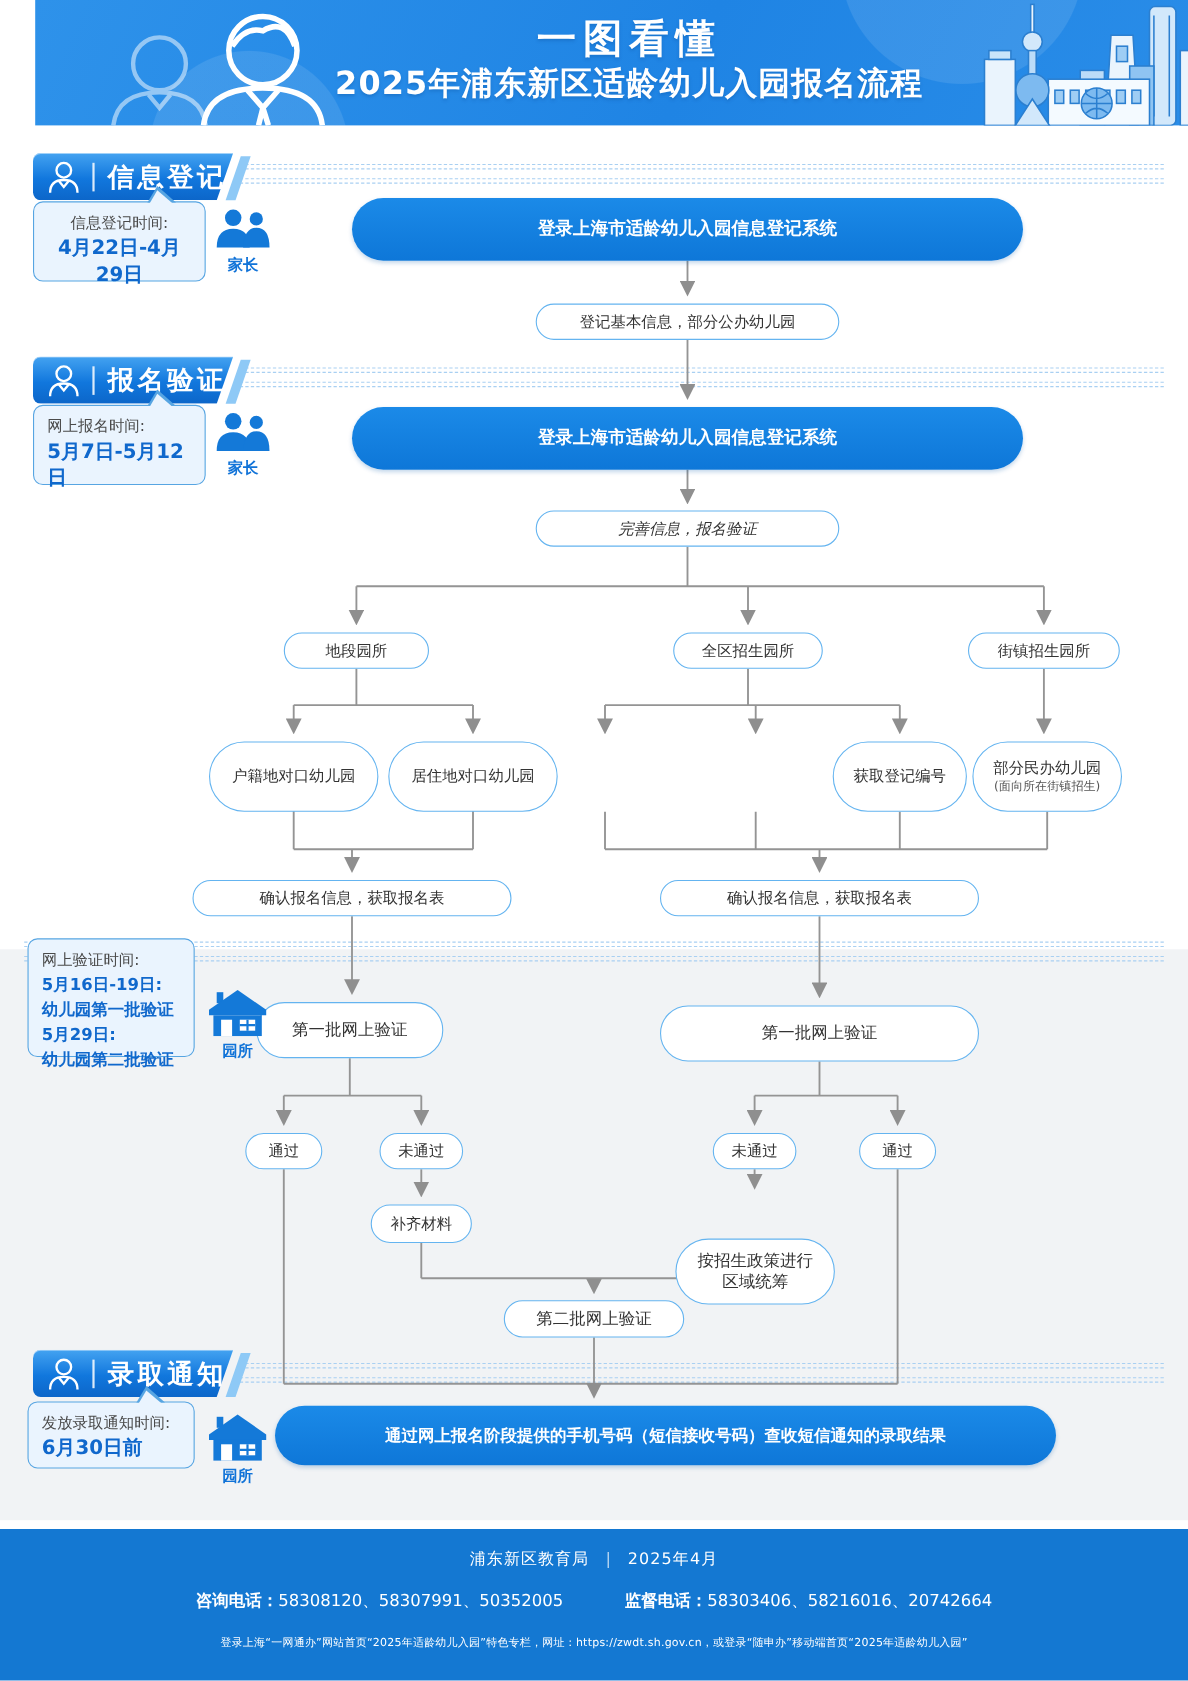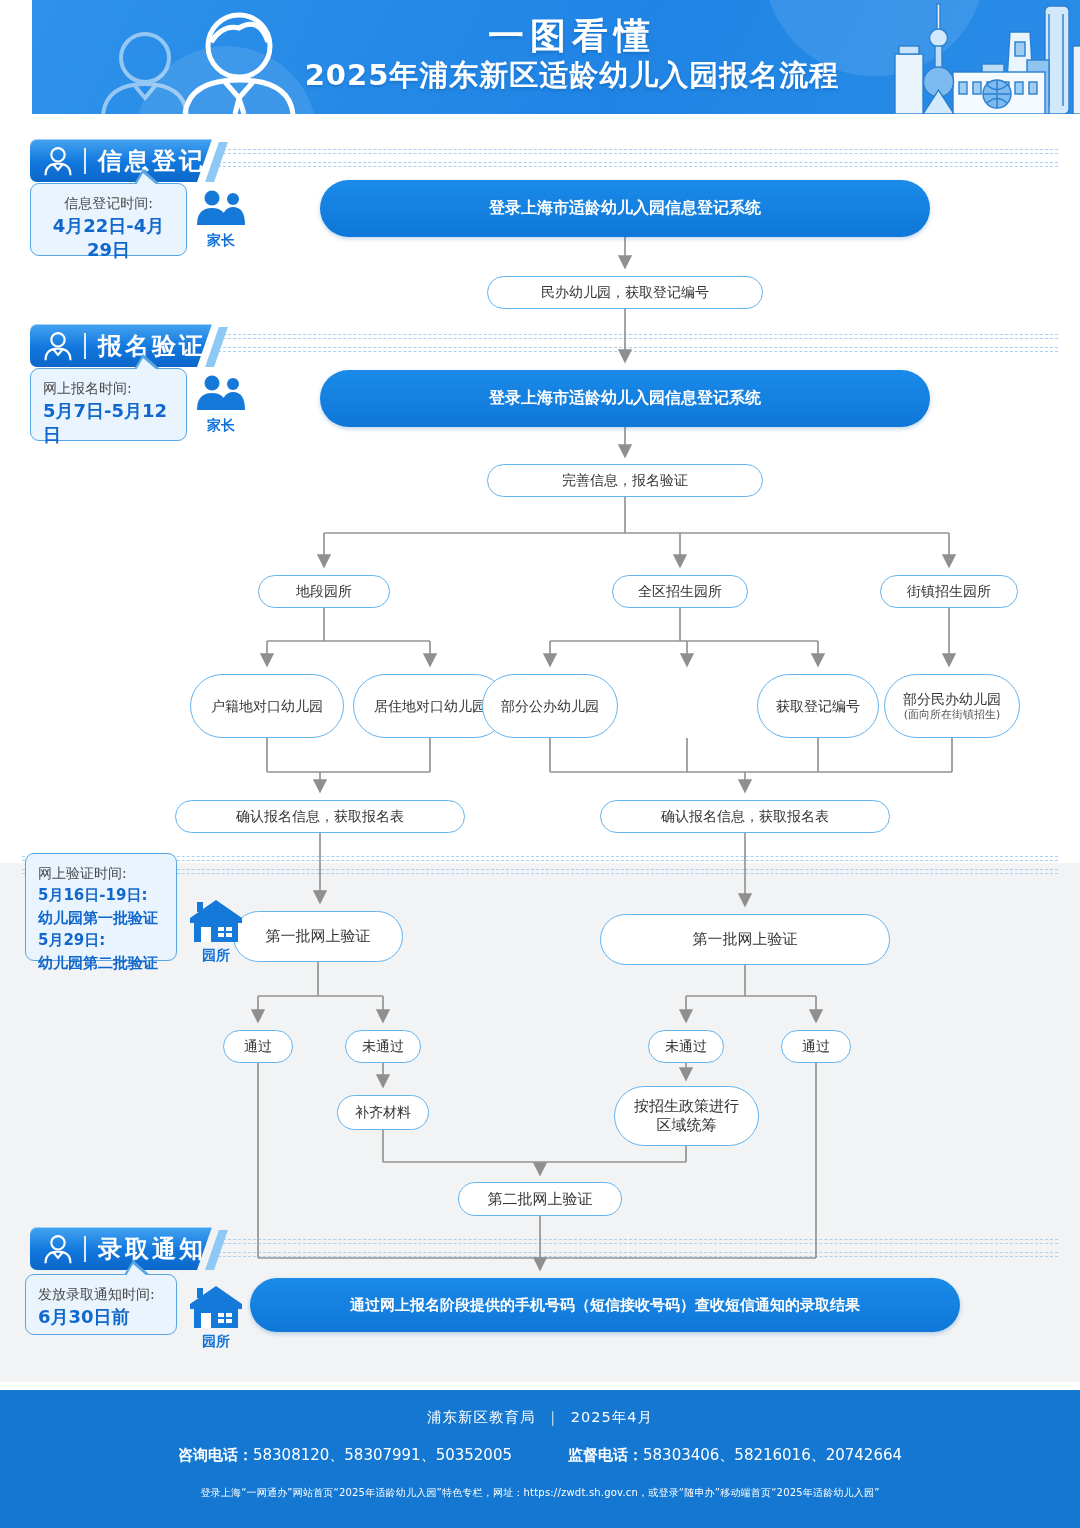--- a/index.html
+++ b/index.html
@@ -202,21 +202,21 @@
       <circle cx="17" cy="9" r="7.5"></circle>
       <path d="M2,36 Q2,19 17,19 Q32,19 32,36 Z"></path>
       <path d="M38,10 m-6,0 a6,6 0 1,0 12,0 a6,6 0 1,0 -12,0"></path>
       <path d="M33,4 q5,-4 10,0 l0,4 q-5,-3 -10,0 Z" fill="#fff" opacity="0"></path>
       <path d="M26,36 Q27,18 38,18 Q50,18 50,36 Z"></path>
     </svg>
     <div class="actor-label">家长</div>
   </div>
 
   <div class="n bluepill" style="left:320px;top:180px;width:610px;height:57px;">登录上海市适龄幼儿入园信息登记系统</div>
-  <div class="n pill" style="left:487px;top:276px;width:276px;height:33px;">民办幼儿园，获取登记编号</div>
+  <div class="n pill" style="left:487px;top:276px;width:276px;height:33px;">登记基本信息，部分公办幼儿园</div>
 
   <div class="badge" style="left:30px;top:324px;">
     <div class="badge-slash"></div>
     <div class="badge-bg"></div>
     <div class="badge-inner">
       <svg width="32" height="32" viewBox="0 0 36 36" fill="none" stroke="#ffffff" stroke-width="2.4">
         <circle cx="18" cy="11" r="7.5"></circle>
           <path d="M4,34 Q4,21 18,21 Q32,21 32,34"></path>
           <path d="M13,22 L18,28 L23,22"></path>
       </svg>
@@ -236,29 +236,28 @@
     <svg width="52" height="38" viewBox="0 0 52 38" fill="#1479d8">
       <circle cx="17" cy="9" r="7.5"></circle>
       <path d="M2,36 Q2,19 17,19 Q32,19 32,36 Z"></path>
       <path d="M38,10 m-6,0 a6,6 0 1,0 12,0 a6,6 0 1,0 -12,0"></path>
       <path d="M26,36 Q27,18 38,18 Q50,18 50,36 Z"></path>
     </svg>
     <div class="actor-label">家长</div>
   </div>
 
   <div class="n bluepill" style="left:320px;top:370px;width:610px;height:57px;">登录上海市适龄幼儿入园信息登记系统</div>
-  <div class="n pill" style="left:487px;top:464px;width:276px;height:33px;">完善信息，报名验证</div>
+  <div class="n pill" style="left:487px;top:464px;width:276px;height:33px;font-style:italic;">完善信息，报名验证</div>
 
   <div class="n pill" style="left:258px;top:575px;width:132px;height:33px;">地段园所</div>
   <div class="n pill" style="left:612px;top:575px;width:136px;height:33px;">全区招生园所</div>
   <div class="n pill" style="left:880px;top:575px;width:138px;height:33px;">街镇招生园所</div>
 
   <div class="n pill2" style="left:190px;top:674px;width:154px;height:64px;">户籍地对口幼儿园</div>
   <div class="n pill2" style="left:353px;top:674px;width:154px;height:64px;">居住地对口幼儿园</div>
-  <div class="n pill2" style="left:482px;top:674px;width:136px;height:64px;">部分公办幼儿园</div>
   <div class="n pill2" style="left:757px;top:674px;width:122px;height:64px;">获取登记编号</div>
   <div class="n pill2" style="left:884px;top:674px;width:136px;height:64px;">
     <span>部分民办幼儿园</span>
     <span class="sub">(面向所在街镇招生)</span>
   </div>
 
   <div class="n pill" style="left:175px;top:800px;width:290px;height:33px;">确认报名信息，获取报名表</div>
   <div class="n pill" style="left:600px;top:800px;width:290px;height:33px;">确认报名信息，获取报名表</div>
 
   <div class="bubble" style="left:25px;top:853px;width:152px;height:108px;">
@@ -283,21 +282,21 @@
 
   <div class="n pill" style="left:233px;top:911px;width:170px;height:51px;border-radius:26px;font-size:15px;">第一批网上验证</div>
   <div class="n pill" style="left:600px;top:914px;width:290px;height:51px;border-radius:26px;font-size:15px;">第一批网上验证</div>
 
   <div class="n pill" style="left:223px;top:1030px;width:70px;height:33px;">通过</div>
   <div class="n pill" style="left:345px;top:1030px;width:76px;height:33px;">未通过</div>
   <div class="n pill" style="left:648px;top:1030px;width:76px;height:33px;">未通过</div>
   <div class="n pill" style="left:781px;top:1030px;width:70px;height:33px;">通过</div>
 
   <div class="n pill" style="left:337px;top:1095px;width:92px;height:35px;">补齐材料</div>
-  <div class="n pill2" style="left:614px;top:1086px;width:145px;height:60px;font-size:15px;">
+  <div class="n pill2" style="left:614px;top:1126px;width:145px;height:60px;font-size:15px;">
     <span>按招生政策进行</span>
     <span>区域统筹</span>
   </div>
 
   <div class="n pill" style="left:458px;top:1182px;width:164px;height:34px;font-size:15px;">第二批网上验证</div>
 
   <div class="badge" style="left:30px;top:1227px;">
     <div class="badge-slash"></div>
     <div class="badge-bg"></div>
     <div class="badge-inner">

